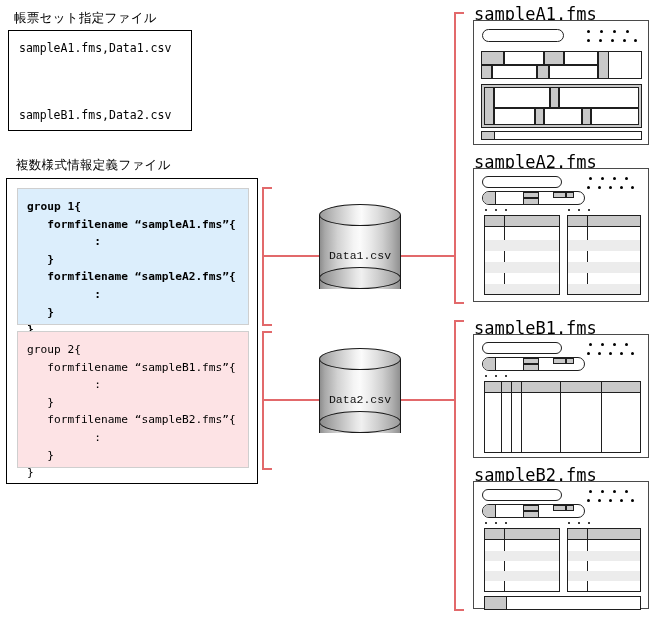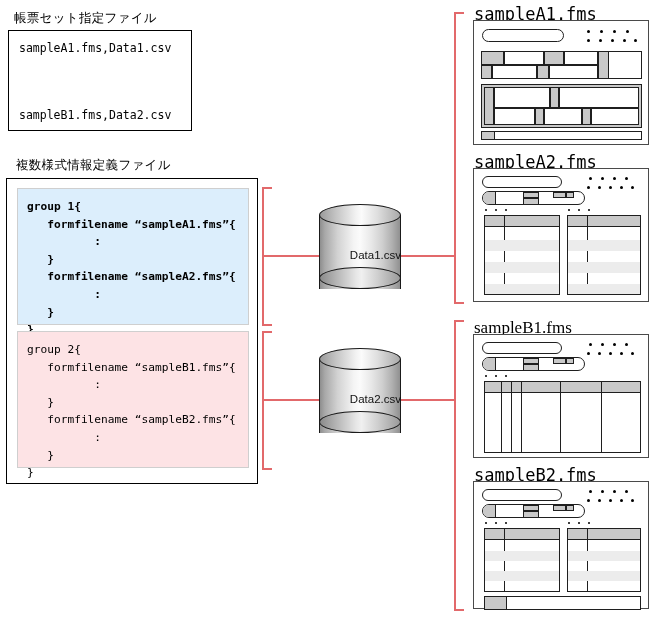--- a/index.html
+++ b/index.html
@@ -80,22 +80,22 @@
     border: 1.3px solid #1a1a1a;
     border-radius: 50%;
     box-sizing: border-box;
     background: linear-gradient(to right,
         #8a8a8a 0%, #b4b4b4 20%, #e6e6e6 45%,
         #f0f0f0 52%, #cfcfcf 72%, #9a9a9a 100%);
   }
   .cyl-label {
     position: absolute;
     width: 100%;
-    text-align: right;
-    font-family: Liberation Sans, sans-serif;
+    text-align: center;
+    font-family: Liberation Mono, monospace;
     font-size: 11.5px;
     color: #111;
     z-index: 5;
   }
 
   
   .fms-title {
     font-family: "DejaVu Sans Mono", "Liberation Mono", monospace;
     font-size: 17px;
     color: #000;
@@ -327,21 +327,21 @@
   <div class="dot-sm" style="left:114px; top:40px;"></div>
   <div class="tbl" style="left:93px; top:46px; width:74px; height:80px;">
     <div class="tbl-head" style="width:100%; height:11px;"></div>
     <div class="tbl-vline" style="left:19px; height:100%;"></div>
     <div class="zebra" style="top:24px; width:100%; height:11px;"></div>
     <div class="zebra" style="top:46px; width:100%; height:11px;"></div>
     <div class="zebra" style="top:68px; width:100%; height:11px;"></div>
   </div>
 </div>
 
-<div class="abs fms-title" style="left:474px; top:318px;font-family:Liberation Serif, serif;">sampleB1.fms</div>
+<div class="abs fms-title" style="left:474px; top:318px;">sampleB1.fms</div>
 <div class="fms-frame" style="left:473px; top:334px; width:176px; height:124px;">
   <div class="pill" style="left:8px; top:7px; width:80px; height:12px;"></div>
 
   <div class="dot" style="left:115px; top:8px;"></div>
   <div class="dot" style="left:127px; top:8px;"></div>
   <div class="dot" style="left:139px; top:8px;"></div>
   <div class="dot" style="left:151px; top:8px;"></div>
   <div class="dot" style="left:113px; top:17px;"></div>
   <div class="dot" style="left:124px; top:17px;"></div>
   <div class="dot" style="left:135px; top:17px;"></div>

